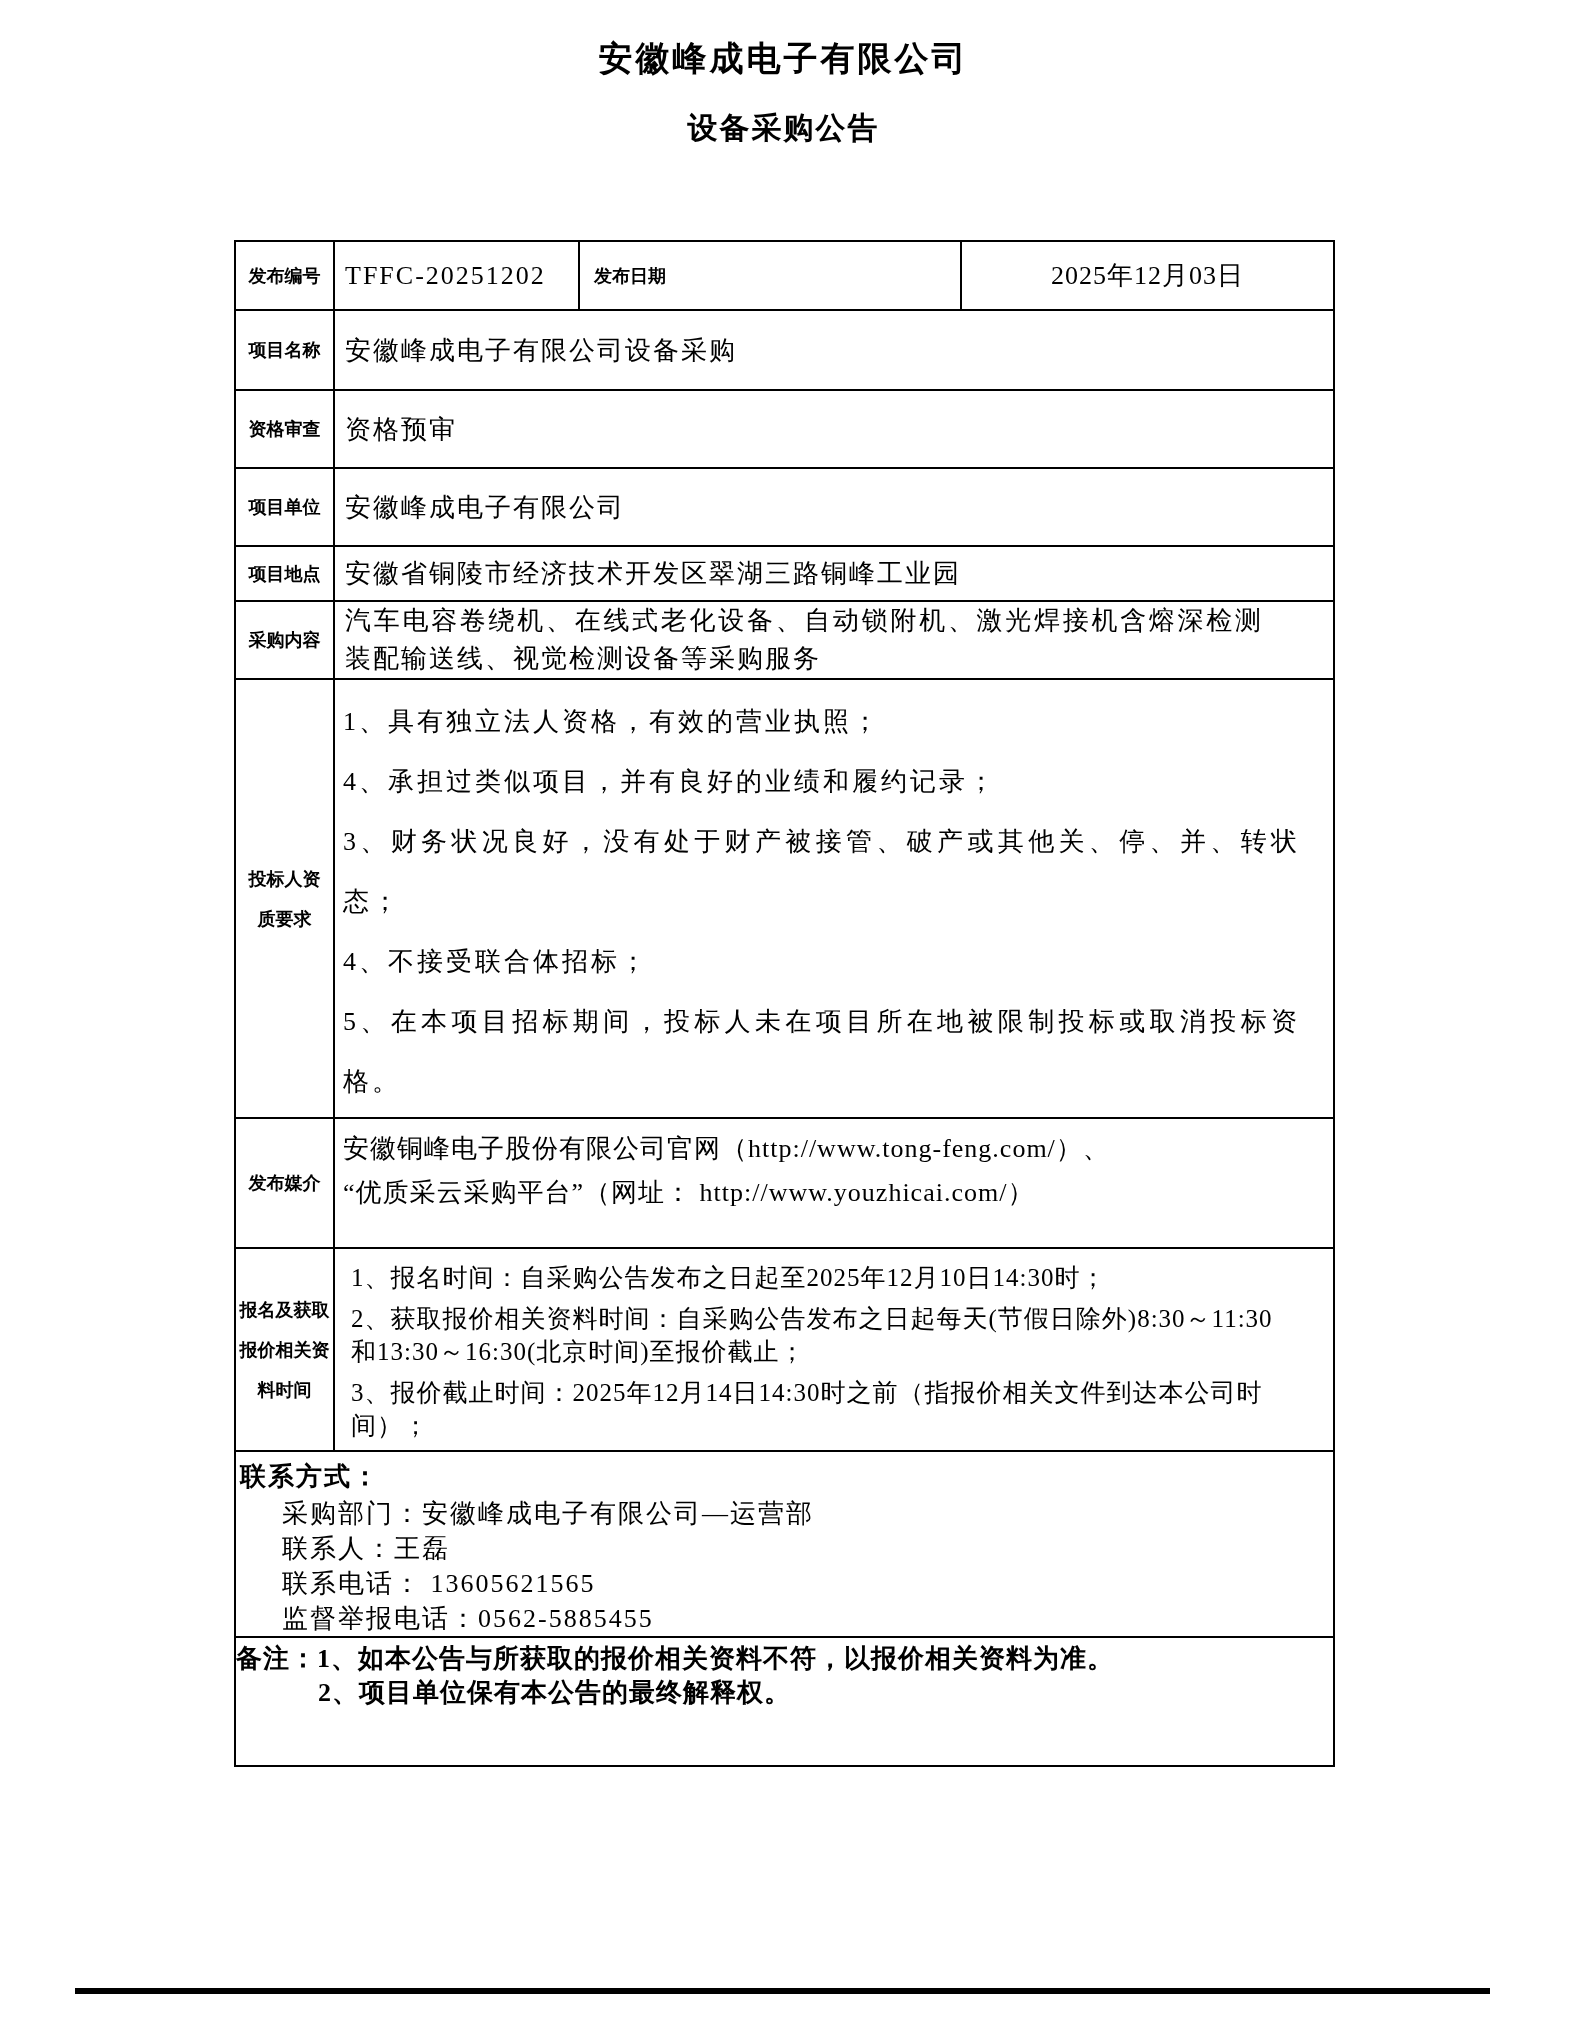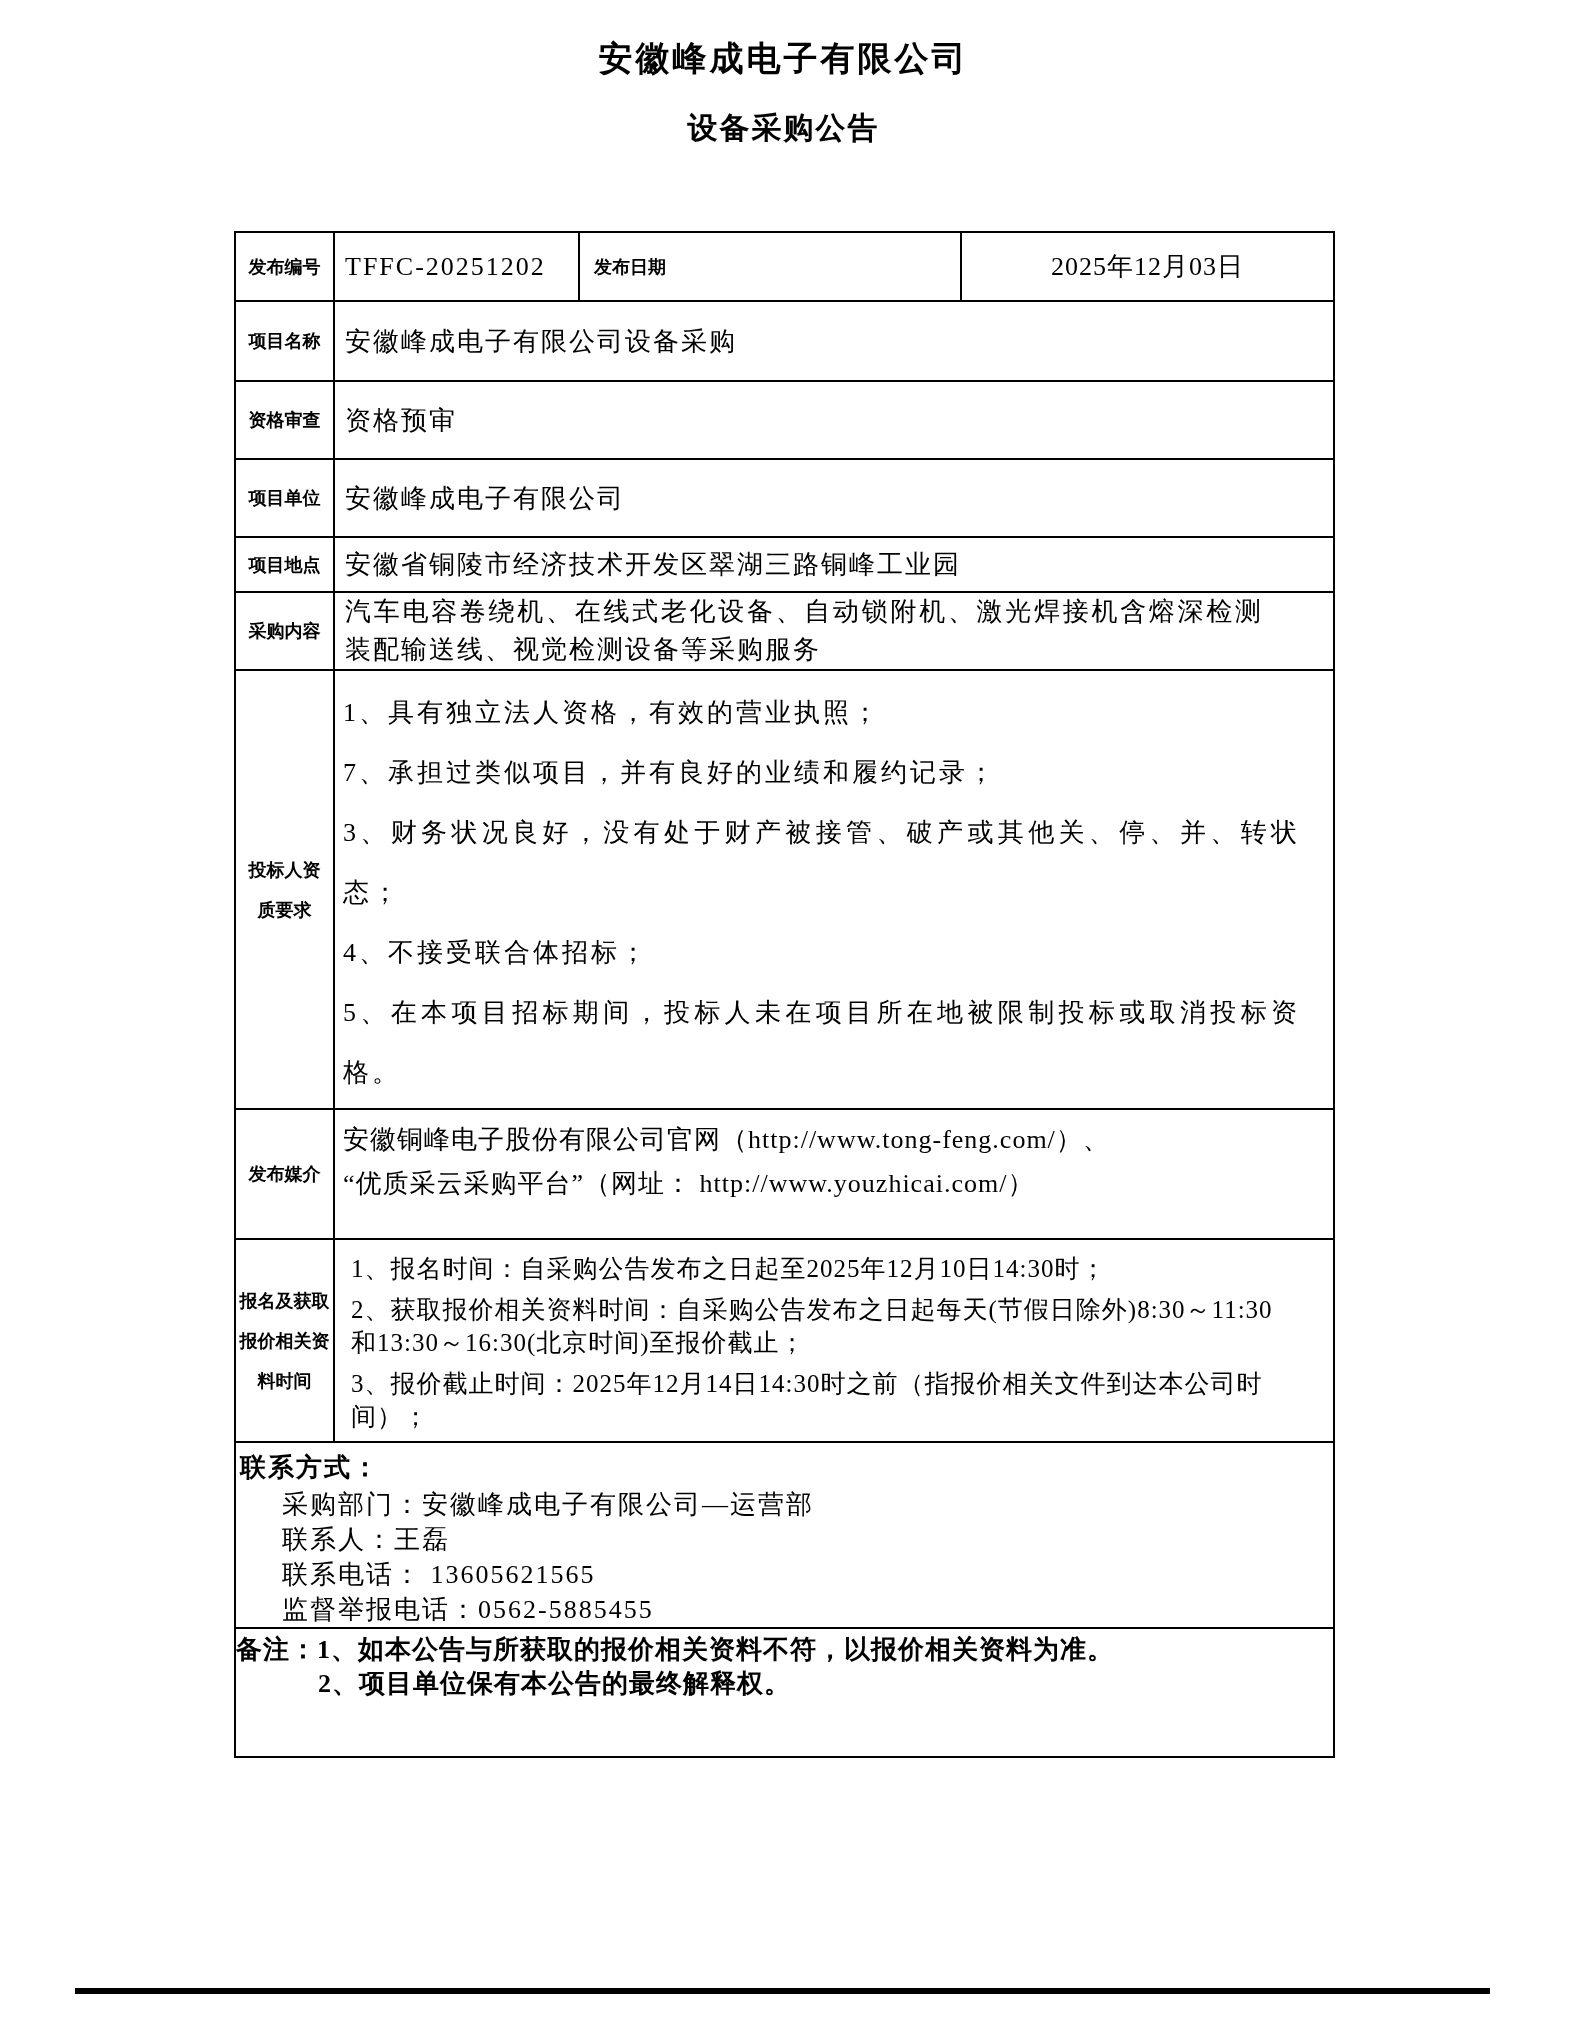--- a/index.html
+++ b/index.html
@@ -12,21 +12,21 @@
     position:absolute;left:234px;top:36px;width:1099px;text-align:center;
     font-family:"Liberation Sans","DejaVu Sans",sans-serif;
     font-size:34px;font-weight:bold;letter-spacing:3px;
   }
   .subtitle{
     position:absolute;left:234px;top:108px;width:1099px;text-align:center;
     font-family:"Liberation Sans","DejaVu Sans",sans-serif;
     font-size:30px;font-weight:bold;letter-spacing:2px;
   }
   table.doc-table{
-    position:absolute;left:234px;top:231px;width:1099px;
+    position:absolute;left:234px;top:240px;width:1099px;
     border-collapse:collapse;table-layout:fixed;
   }
   td{border:2px solid #000;padding:0;vertical-align:middle;overflow:hidden;}
   
   .lbl{
     font-weight:bold;font-size:18px;text-align:center;
     line-height:40px;white-space:pre-line;padding:0 2px;
   }
   .lbl-inline{
     font-weight:bold;font-size:18px;text-align:left;padding-left:14px;
@@ -100,21 +100,21 @@
   <tr class="r6">
     <td class="lbl">采购内容</td>
     <td class="val val-wrap2" colspan="3">汽车电容卷绕机、在线式老化设备、自动锁附机、激光焊接机含熔深检测装配输送线、视觉检测设备等采购服务</td>
   </tr>
 
   <tr class="r7">
     <td class="lbl">投标人资
 质要求</td>
     <td class="qual-cell" colspan="3">
       <p>1、具有独立法人资格，有效的营业执照；</p>
-      <p>7、承担过类似项目，并有良好的业绩和履约记录；</p>
+      <p>4、承担过类似项目，并有良好的业绩和履约记录；</p>
       <p>3、财务状况良好，没有处于财产被接管、破产或其他关、停、并、转状态；</p>
       <p>4、不接受联合体招标；</p>
       <p>5、在本项目招标期间，投标人未在项目所在地被限制投标或取消投标资格。</p>
     </td>
   </tr>
 
   <tr class="r8">
     <td class="lbl">发布媒介</td>
     <td class="media-cell" colspan="3">
       <div class="media-line">安徽铜峰电子股份有限公司官网（http://www.tong-feng.com/）、</div>

